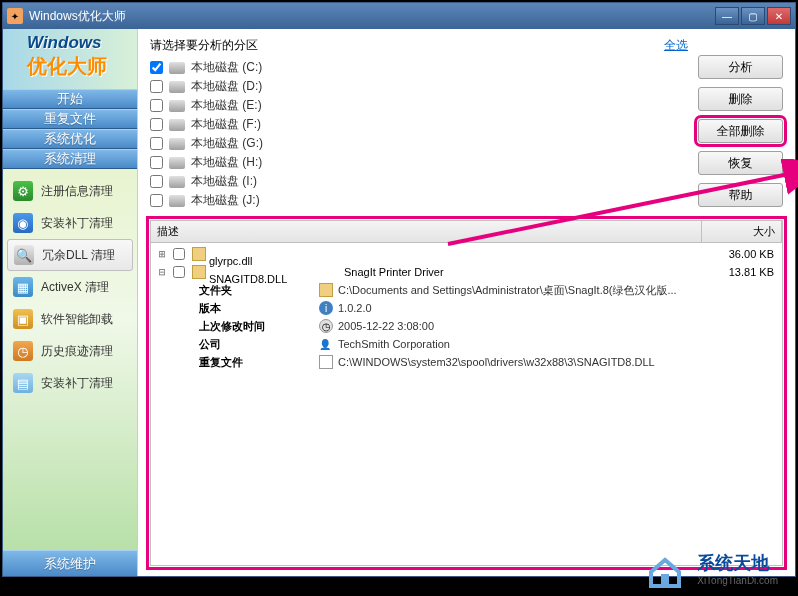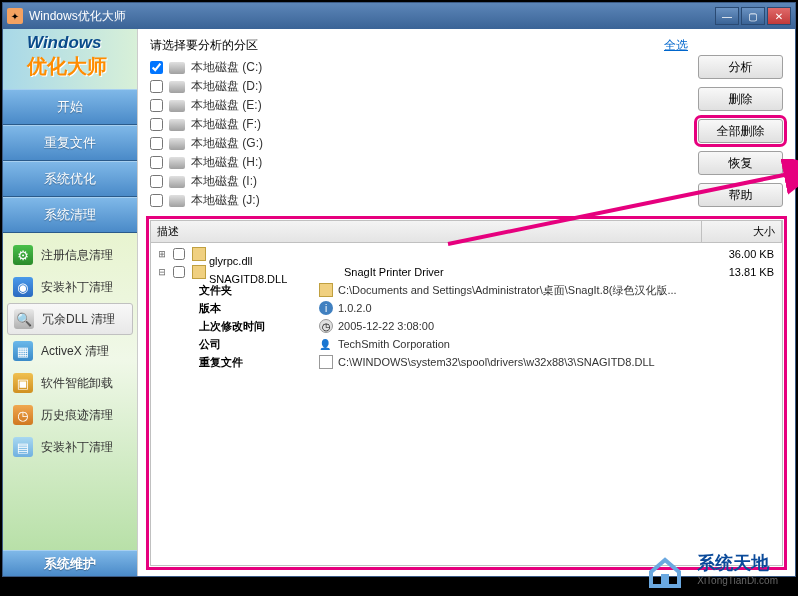--- a/index.html
+++ b/index.html
@@ -15,29 +15,29 @@
 .titlebar .wbtn.close { background: linear-gradient(#e06a6a, #c23a3a); }
 
 .body { display: flex; height: calc(100% - 26px); }
 
 .sidebar { width: 135px; background: #fff; border-right: 1px solid #ccc; display:flex; flex-direction:column; }
 .logo { height: 60px; background: linear-gradient(90deg, #a8d8e8 0%, #d8f0d8 100%); padding: 4px 24px; font-weight:bold; }
 .logo .l1 { font-size: 17px; color:#0a4a8a; text-shadow: 1px 1px #fff; font-style:italic; }
 .logo .l2 { font-size: 20px; color:#ff8c00; text-shadow: 1px 1px #fff; font-weight:bold; }
 
 .top-tabs { display:flex; flex-direction:column; }
-.top-tab { height: 36px; background: linear-gradient(#7fb8e8, #4a8ac8); color:#fff; font-size:13px; display:flex; align-items:center; justify-content:center; border-top:1px solid #a8d0f0; border-bottom:1px solid #2a5a8a; cursor:pointer; text-shadow:0 1px 1px rgba(0,0,0,.3); }
+.top-tab { height: 20px; background: linear-gradient(#7fb8e8, #4a8ac8); color:#fff; font-size:13px; display:flex; align-items:center; justify-content:center; border-top:1px solid #a8d0f0; border-bottom:1px solid #2a5a8a; cursor:pointer; text-shadow:0 1px 1px rgba(0,0,0,.3); }
 
 .nav-list { flex:1; background: linear-gradient(180deg, #e8f4d0 0%, #f0f8e8 40%, #b8e0a8 100%); padding:6px 0; }
 .nav-item { height: 32px; display:flex; align-items:center; padding: 0 10px; font-size:12px; color:#333; cursor:pointer; gap:8px; }
 .nav-item.active { background: linear-gradient(#f8f8f8, #e8e8e8); border:1px solid #c0c0c0; border-radius:3px; margin:0 4px; padding:0 6px; }
 .nav-item .nicon { width:20px; height:20px; border-radius:3px; display:flex; align-items:center; justify-content:center; font-size:13px; color:#fff; }
 .ic-reg{background:linear-gradient(#4ac04a,#2a8a2a);} .ic-disk{background:linear-gradient(#4a9aea,#2a6ac0);border-radius:50%;} .ic-dll{background:linear-gradient(#e8e8e8,#b0b0b0);} .ic-ax{background:linear-gradient(#6ab8ea,#3a8ac8);} .ic-soft{background:linear-gradient(#f0c050,#d09020);} .ic-hist{background:linear-gradient(#f0a850,#d07820);border-radius:50%;} .ic-patch{background:linear-gradient(#a8d8f0,#70b0e0);}
 
-.bottom-tab { height: 26px; background: linear-gradient(#7fb8e8, #4a8ac8); color:#fff; font-size:13px; display:flex; align-items:center; justify-content:center; border-top:1px solid #a8d0f0; cursor:pointer; text-shadow:0 1px 1px rgba(0,0,0,.3);font-weight:bold; }
+.bottom-tab { height: 26px; background: linear-gradient(#7fb8e8, #4a8ac8); color:#fff; font-size:13px; display:flex; align-items:center; justify-content:center; border-top:1px solid #a8d0f0; cursor:pointer; text-shadow:0 1px 1px rgba(0,0,0,.3); }
 
 .main { flex:1; background:#fff; display:flex; flex-direction:column; position:relative; }
 
 .partition-area { padding: 8px 12px 4px 12px; display:flex; }
 .partition-left { flex:1; }
 .part-hdr { display:flex; justify-content:space-between; font-size:12px; margin-bottom:4px; }
 .part-hdr a { color:#0066cc; text-decoration:underline; cursor:pointer; }
 .drive-list { font-size:12px; }
 .drive-row { display:flex; align-items:center; height:19px; gap:6px; cursor:pointer; }
 .drive-row input { width:13px; height:13px; }

